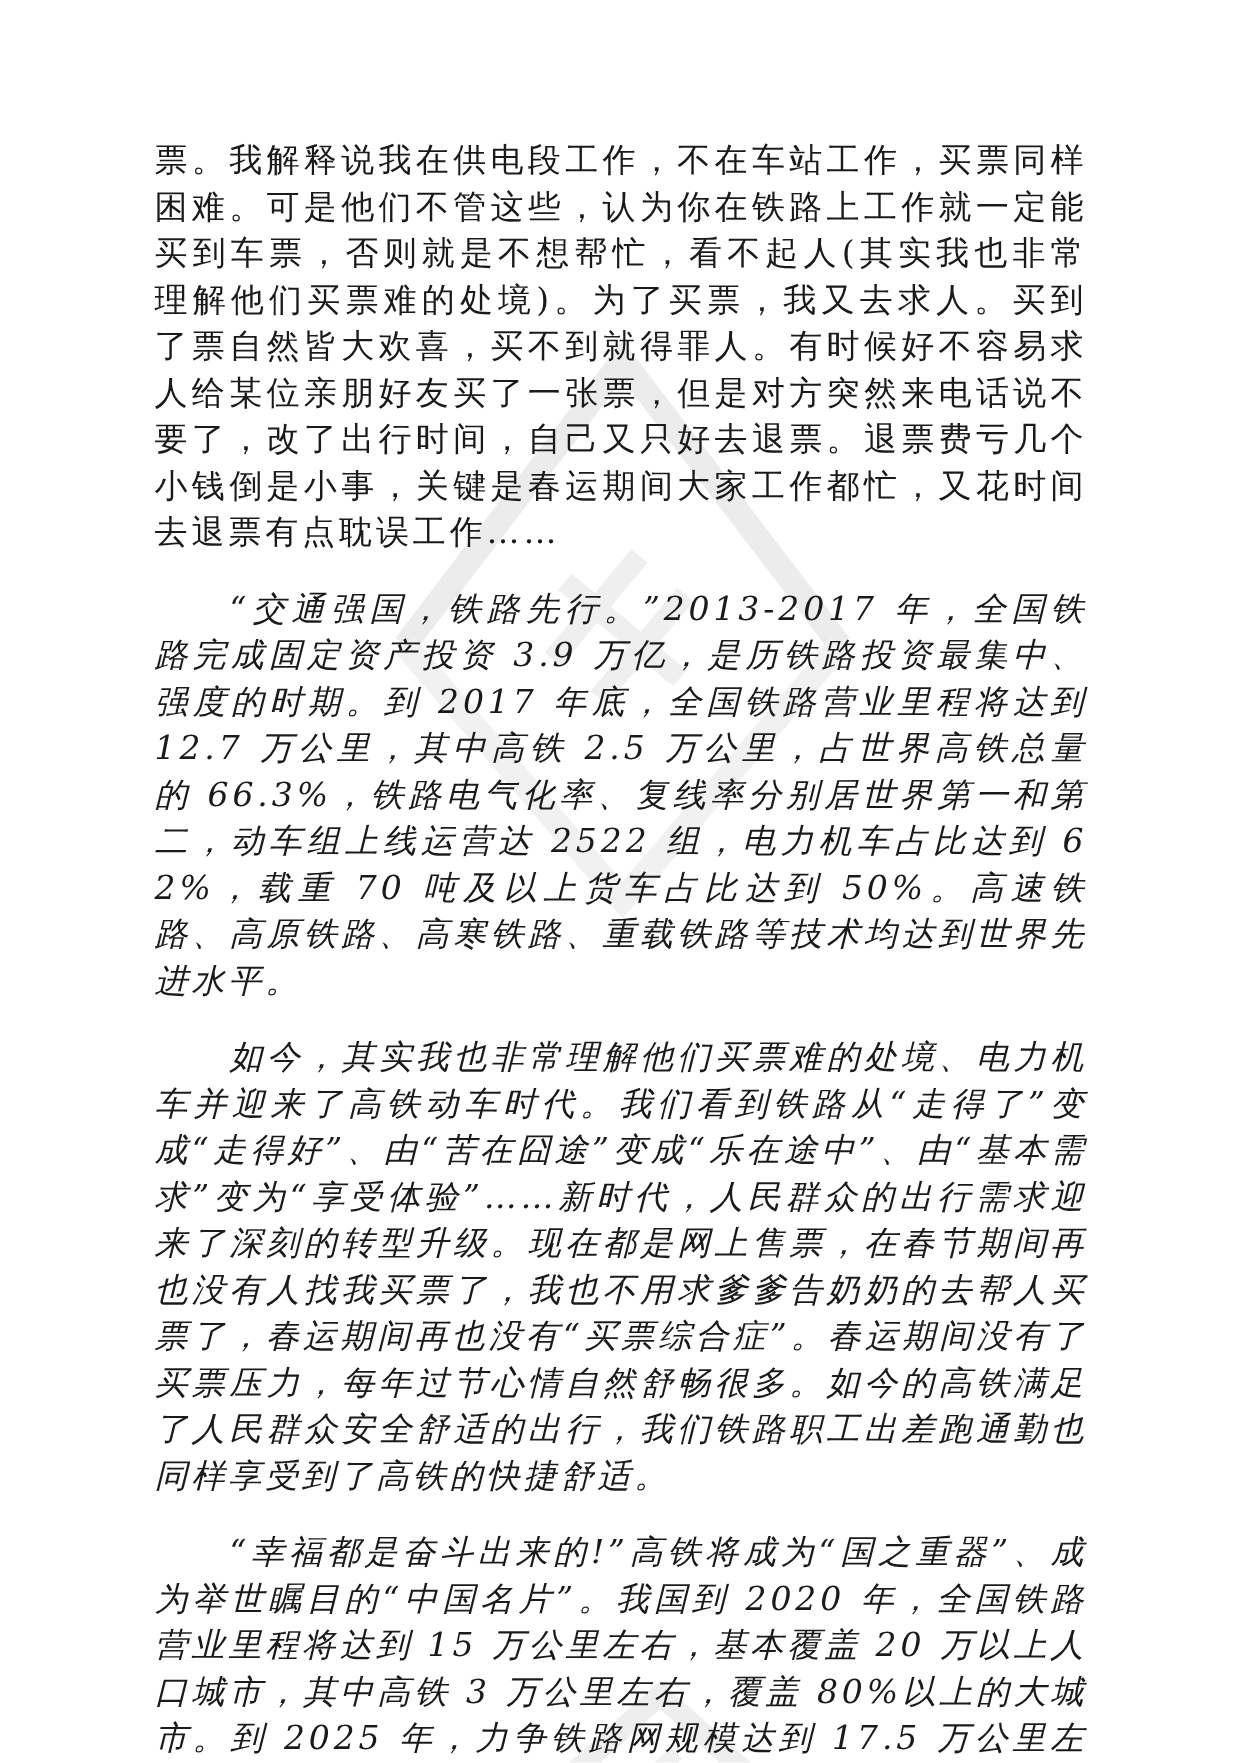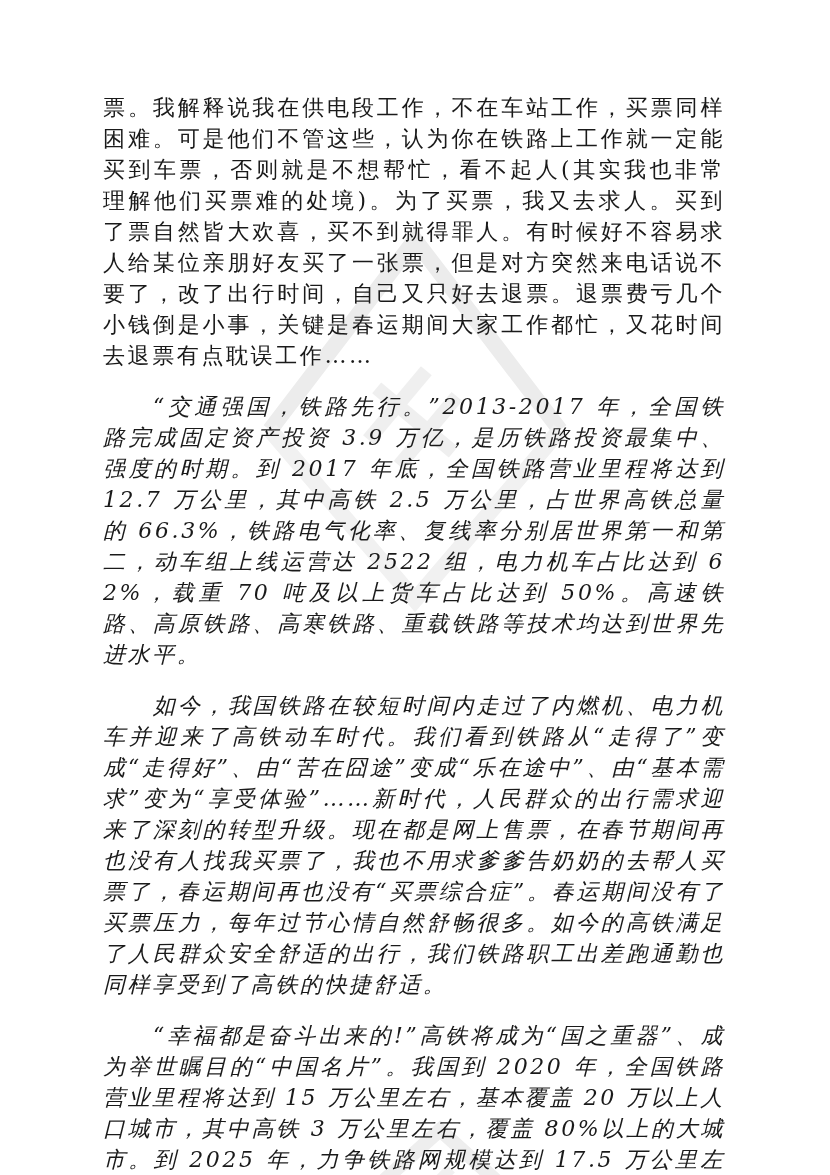--- a/index.html
+++ b/index.html
@@ -71,16 +71,16 @@
     <g fill="#f0f0f0" transform="rotate(-45 110 90)">
       <rect x="80" y="70" width="60" height="11"></rect>
       <rect x="80" y="95" width="60" height="11"></rect>
       <rect x="104" y="60" width="11" height="60"></rect>
     </g>
   </svg>
 
   <div class="content">
     <p class="para">票。我解释说我在供电段工作，不在车站工作，买票同样困难。可是他们不管这些，认为你在铁路上工作就一定能买到车票，否则就是不想帮忙，看不起人(其实我也非常理解他们买票难的处境)。为了买票，我又去求人。买到了票自然皆大欢喜，买不到就得罪人。有时候好不容易求人给某位亲朋好友买了一张票，但是对方突然来电话说不要了，改了出行时间，自己又只好去退票。退票费亏几个小钱倒是小事，关键是春运期间大家工作都忙，又花时间去退票有点耽误工作……</p>
     <p class="para indent">“交通强国，铁路先行。”2013-2017 年，全国铁路完成固定资产投资 3.9 万亿，是历铁路投资最集中、强度的时期。到 2017 年底，全国铁路营业里程将达到 12.7 万公里，其中高铁 2.5 万公里，占世界高铁总量的 66.3%，铁路电气化率、复线率分别居世界第一和第二，动车组上线运营达 2522 组，电力机车占比达到 62%，载重 70 吨及以上货车占比达到 50%。高速铁路、高原铁路、高寒铁路、重载铁路等技术均达到世界先进水平。</p>
-    <p class="para indent">如今，我国铁路在较短时间内走过了内燃机、电力机车并迎来了高铁动车时代。我们看到铁路从“走得了”变成“走得好”、由“苦在囧途”变成“乐在途中”、由“基本需求”变为“享受体验”……新时代，人民群众的出行需求迎来了深刻的转型升级。现在都是网上售票，在春节期间再也没有人找我买票了，我也不用求爹爹告奶奶的去帮人买票了，春运期间再也没有“买票综合症”。春运期间没有了买票压力，每年过节心情自然舒畅很多。如今的高铁满足了人民群众安全舒适的出行，我们铁路职工出差跑通勤也同样享受到了高铁的快捷舒适。</p>
+    <p class="para indent">如今，其实我也非常理解他们买票难的处境、电力机车并迎来了高铁动车时代。我们看到铁路从“走得了”变成“走得好”、由“苦在囧途”变成“乐在途中”、由“基本需求”变为“享受体验”……新时代，人民群众的出行需求迎来了深刻的转型升级。现在都是网上售票，在春节期间再也没有人找我买票了，我也不用求爹爹告奶奶的去帮人买票了，春运期间再也没有“买票综合症”。春运期间没有了买票压力，每年过节心情自然舒畅很多。如今的高铁满足了人民群众安全舒适的出行，我们铁路职工出差跑通勤也同样享受到了高铁的快捷舒适。</p>
     <p class="para indent">“幸福都是奋斗出来的!”高铁将成为“国之重器”、成为举世瞩目的“中国名片”。我国到 2020 年，全国铁路营业里程将达到 15 万公里左右，基本覆盖 20 万以上人口城市，其中高铁 3 万公里左右，覆盖 80%以上的大城市。到 2025 年，力争铁路网规模达到 17.5 万公里左右，其中高铁 3.8 万公里左右，完全实现 100 多年前，孙中山先生提出的修建 16 万公里铁路的规划和构想。到 2030 年，我国率先建成更加发达完善的现代化铁路网。未来三年，铁路新线投产将不断增加。就拿我们重庆来说，将要修建时速 350 公里的渝贵铁路，在南岸茶园将建成重庆的重庆东站。</p>
   </div>
 </div>
 
 </body></html>

